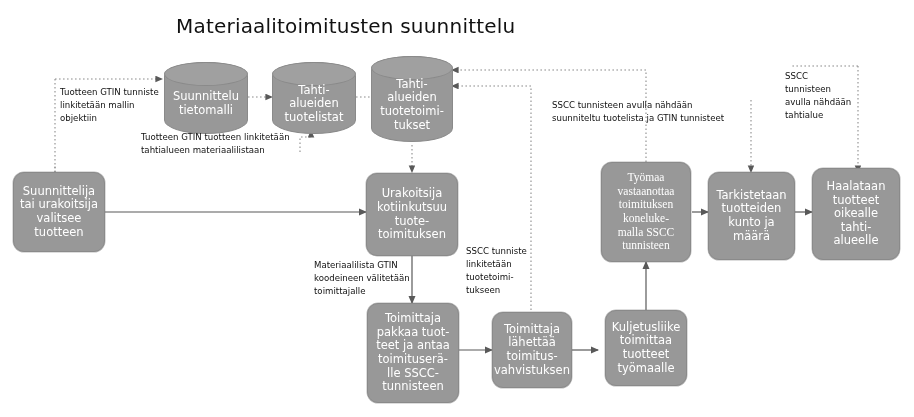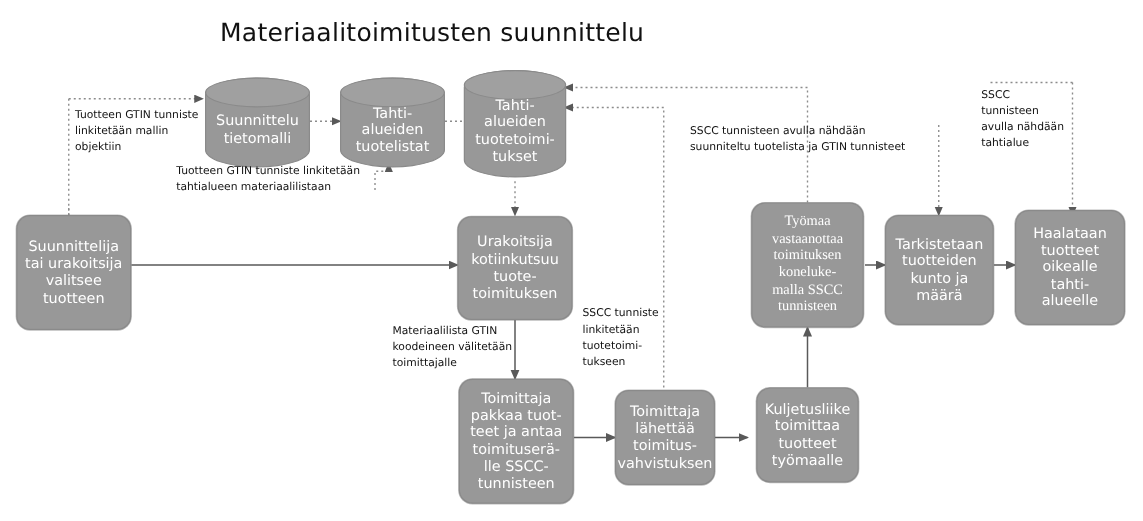--- a/index.html
+++ b/index.html
@@ -100,21 +100,21 @@
   <div class="node cyl" style="left:272px;top:62px;width:84px;height:72px;">
     <span class="cap"></span>
     <span class="lbl">Tahti-<br>alueiden<br>tuotelistat</span>
   </div>
 
   <div class="node cyl" style="left:371px;top:56px;width:82px;height:86px;">
     <span class="cap"></span>
     <span class="lbl">Tahti-<br>alueiden<br>tuotetoimi-<br>tukset</span>
   </div>
 
-  <div class="node proc" style="left:13px;top:172px;width:92px;height:92px;">
+  <div class="node proc" style="left:13px;top:172px;width:92px;height:80px;">
     <span>Suunnittelija<br>tai urakoitsija<br>valitsee<br>tuotteen</span>
   </div>
 
   <div class="node proc" style="left:366px;top:173px;width:92px;height:83px;">
     <span>Urakoitsija<br>kotiinkutsuu<br>tuote-<br>toimituksen</span>
   </div>
 
   <div class="node proc" style="left:367px;top:303px;width:92px;height:100px;">
     <span>Toimittaja<br>pakkaa tuot-<br>teet ja antaa<br>toimituserä-<br>lle SSCC-<br>tunnisteen</span>
   </div>
@@ -136,21 +136,21 @@
   </div>
 
   <div class="node proc" style="left:812px;top:168px;width:88px;height:92px;">
     <span>Haalataan<br>tuotteet<br>oikealle<br>tahti-<br>alueelle</span>
   </div>
 
   <div class="note" style="left:60px;top:86px;width:110px;">Tuotteen  GTIN tunniste
 linkitetään mallin
 objektiin</div>
 
-  <div class="note" style="left:141px;top:131px;width:180px;">Tuotteen  GTIN tunniste linkitetään
+  <div class="note" style="left:141px;top:131px;width:180px;">Tuotteen  GTIN tuotteen linkitetään
 tahtialueen materiaalilistaan</div>
 
   <div class="note" style="left:552px;top:99px;width:200px;">SSCC tunnisteen avulla nähdään
 suunniteltu tuotelista ja GTIN tunnisteet</div>
 
   <div class="note" style="left:785px;top:70px;width:92px;">SSCC
 tunnisteen
 avulla nähdään
 tahtialue</div>
 

